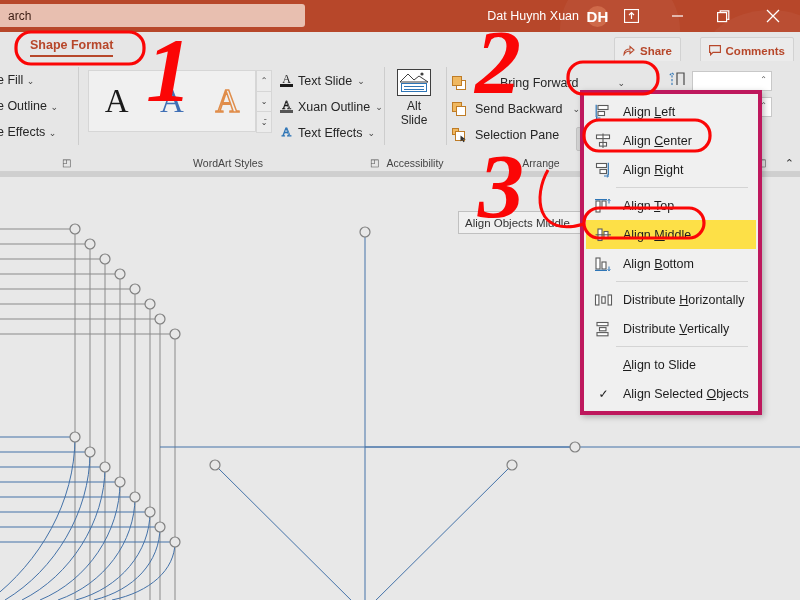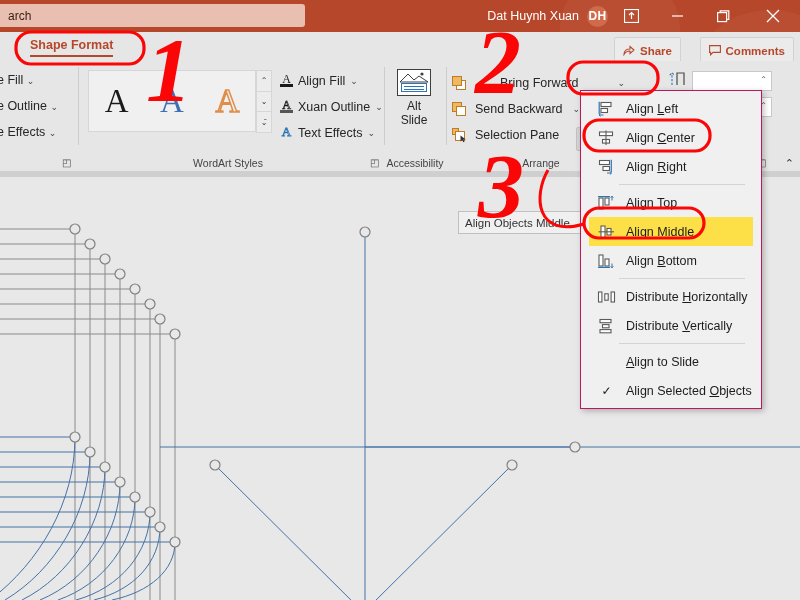--- a/index.html
+++ b/index.html
@@ -26,21 +26,21 @@
     display:flex; align-items:center; padding-left:78px;
     color:#3a1c13; font-size:12px;
   }
   #userwrap{
     position:absolute; right:192px; top:0; height:32px;
     display:flex; align-items:center; gap:8px;
   }
   #username{ color:#fff; font-size:12.5px; white-space:nowrap;}
   #avatar{
     width:21px;height:21px;border-radius:50%;
-    background:#cf6a4a; color:#fff; font-size:12px; font-weight:bold;
+    background:#cf6a4a; color:#fff; font-size:15px; font-weight:bold;
     display:flex;align-items:center;justify-content:center;
     letter-spacing:.3px;
   }
   .wbtn{
     position:absolute; top:0; height:32px; width:46px;
     display:flex;align-items:center;justify-content:center;
     color:#fff;
   }
   .wbtn svg{ display:block; }
 
@@ -144,23 +144,23 @@
     position:absolute; width:80px; height:20px;
     background:#fff; border:1px solid #c8c8c8;
   }
   #size-group .spin span{
     position:absolute; right:4px; top:3px; font-size:8px; color:#555;
   }
 
   
   #align-menu{
     position:absolute; left:580px; top:90px; width:182px;
-    background:#f0f0f0; border:1px solid #be185d;
+    background:#f0f0f0; border:4px solid #be185d;
     box-shadow:2px 2px 6px rgba(0,0,0,.25);
-    padding:3px 8px;
+    padding:3px 2px;
     z-index:40;
   }
   .mi{
     height:29px; display:flex; align-items:center; gap:10px;
     padding-left:8px; font-size:12.5px; color:#1c1c1c; white-space:nowrap;
   }
   .mi.hl{ background:#fde047; }
   .mi .mico{ width:19px; height:16px; flex:0 0 19px; position:relative; }
   .mi .chk{ width:19px;flex:0 0 19px; text-align:center; font-size:12px; }
   .msep{ height:1px; background:#d4d4d4; margin:3px 8px 3px 30px; }
@@ -288,21 +288,21 @@
     <div>⌄̄</div>
   </div>
 
   <div class="sfitem" style="left:280px;top:11px;display:flex;align-items:center;gap:5px;">
     <span>
       <svg width="13" height="15" viewBox="0 0 13 15">
           <text x="6.5" y="11" font-size="12" text-anchor="middle" font-family="Liberation Serif, serif" fill="#1a1a1a">A</text>
           <rect x="0" y="12" width="13" height="3" fill="#1a1a1a"></rect>
         </svg>
     </span>
-    <span>Align Fill</span>
+    <span>Text Slide</span>
     <span class="caret">⌄</span>
   </div>
   <div class="sfitem" style="left:280px;top:37px;display:flex;align-items:center;gap:5px;">
     <span>
       <svg width="13" height="15" viewBox="0 0 13 15">
           <text x="6.5" y="11" font-size="12" text-anchor="middle" font-family="Liberation Serif, serif" fill="none" stroke="#1a1a1a" stroke-width=".7">A</text>
           <rect x="0" y="12" width="13" height="3" fill="#555"></rect>
         </svg>
     </span>
     <span>Xuan Outline</span>

